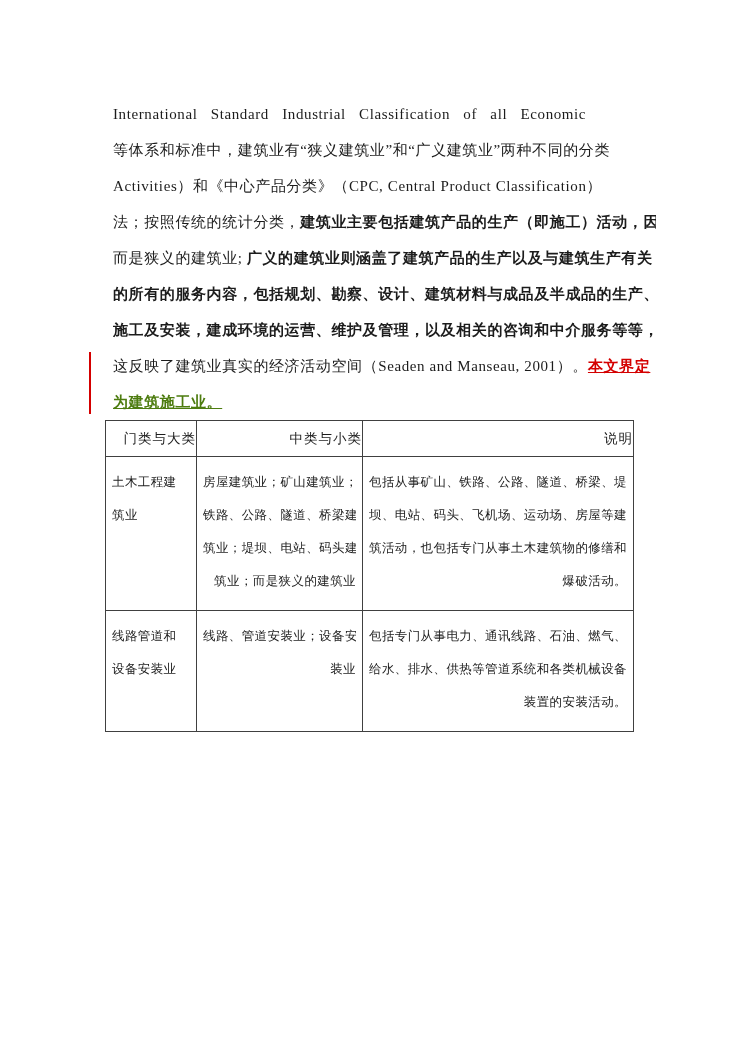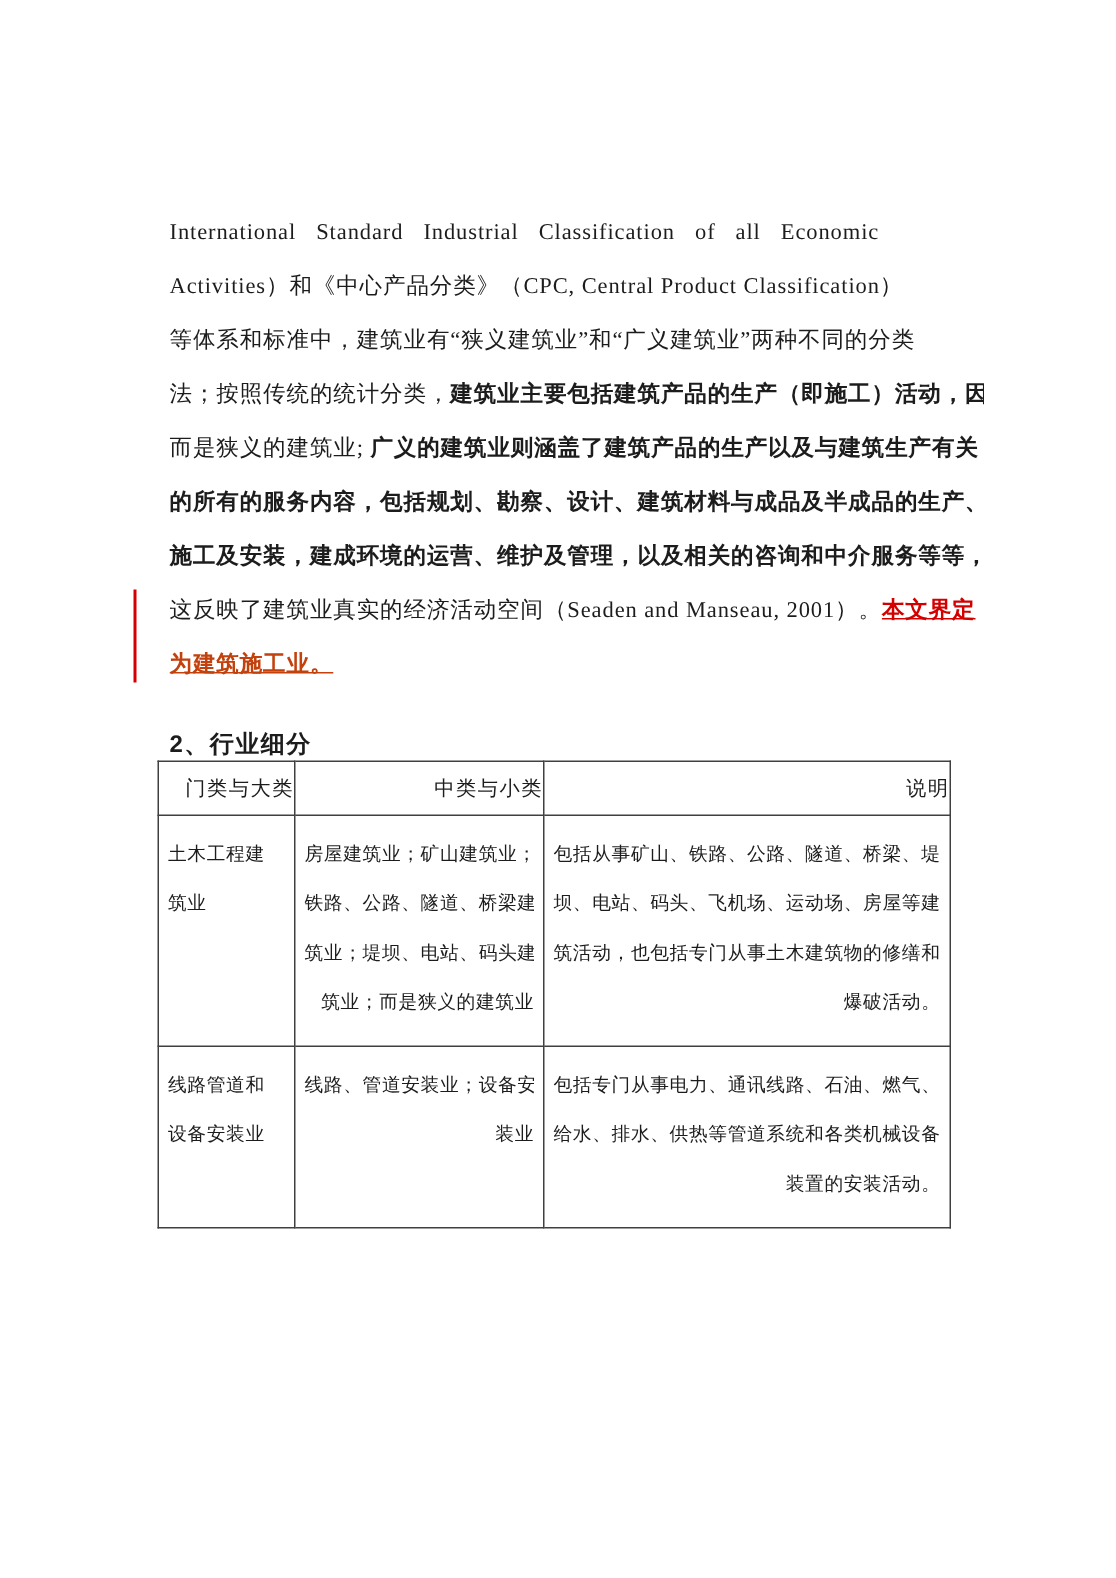--- a/index.html
+++ b/index.html
@@ -3,21 +3,21 @@
 <meta charset="utf-8">
 <style>
   * { margin:0; padding:0; box-sizing:border-box; }
   html,body { background:#ffffff; }
   body {
     width:744px; height:1052px;
     position:relative; overflow:hidden;
     font-family:"Liberation Serif", serif;
     color:#1c1c1c;
   }
-  .page { position:absolute; inset:0; padding:96px 88px 0 113px;margin-top:41px; }
+  .page { position:absolute; inset:0; padding:96px 88px 0 113px; }
 
   
   .change-bar { position:absolute; left:89px; top:352px; width:2px; height:62px; }
 
   
   .paragraph .line {
     font-size:15px; line-height:36px; height:36px;
     white-space:nowrap; letter-spacing:0.6px; overflow:hidden;
   }
   .line.spread { word-spacing:9px; }
@@ -56,31 +56,30 @@
   .cell-line.align-center { text-align:right; }
 </style>
 </head>
 <body>
 
 <div class="page">
   <div class="change-bar" style="background: rgb(212, 0, 0);"></div>
 
   <div class="paragraph">
       <div class="line spread"><span class="seg-latin">International Standard Industrial Classification of all Economic</span></div>
+      <div class="line"><span class="seg-kai">等体系和标准中，建筑业有“狭义建筑业”和“广义建筑业”两种不同的分类</span></div>
       <div class="line"><span class="seg-latin">Activities）和《中心产品分类》（CPC, Central Product Classification）</span></div>
-      <div class="line"><span class="seg-kai">等体系和标准中，建筑业有“狭义建筑业”和“广义建筑业”两种不同的分类</span></div>
       <div class="line"><span class="seg-kai">法；按照传统的统计分类，</span><span class="seg-bold">建筑业主要包括建筑产品的生产（即施工）活动，因</span></div>
       <div class="line"><span class="seg-kai">而是狭义的建筑业; </span><span class="seg-bold">广义的建筑业则涵盖了建筑产品的生产以及与建筑生产有关</span></div>
       <div class="line"><span class="seg-bold">的所有的服务内容，包括规划、勘察、设计、建筑材料与成品及半成品的生产、</span></div>
       <div class="line"><span class="seg-bold">施工及安装，建成环境的运营、维护及管理，以及相关的咨询和中介服务等等，</span></div>
       <div class="line"><span class="seg-kai">这反映了建筑业真实的经济活动空间（Seaden and Manseau, 2001）。</span><span class="seg-red" style="color: rgb(212, 0, 0);">本文界定</span></div>
-      <div class="line"><span class="seg-red" style="color: #c2410c;">为建筑施工业。</span></div>
+      <div class="line"><span class="seg-red" style="color: #4d7c0f;">为建筑施工业。</span></div>
     </div>
 
-  <div class="heading">2、行业细分</div>
 
   <div class="table-wrap">
     <table>
       <colgroup>
         <col style="width:91px">
         <col style="width:166px">
         <col style="width:271px">
       </colgroup>
       <thead>
         <tr>

